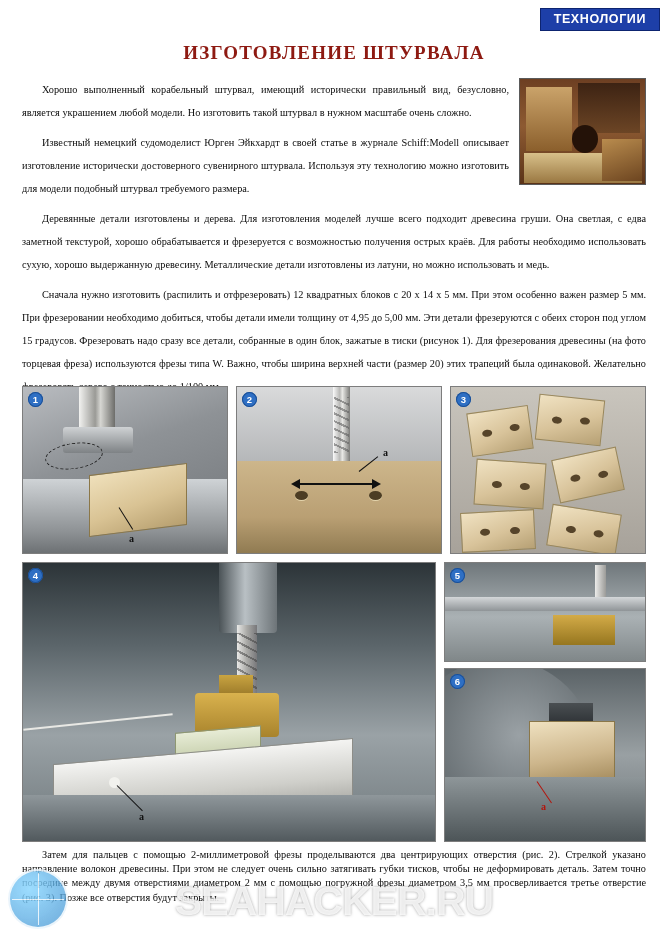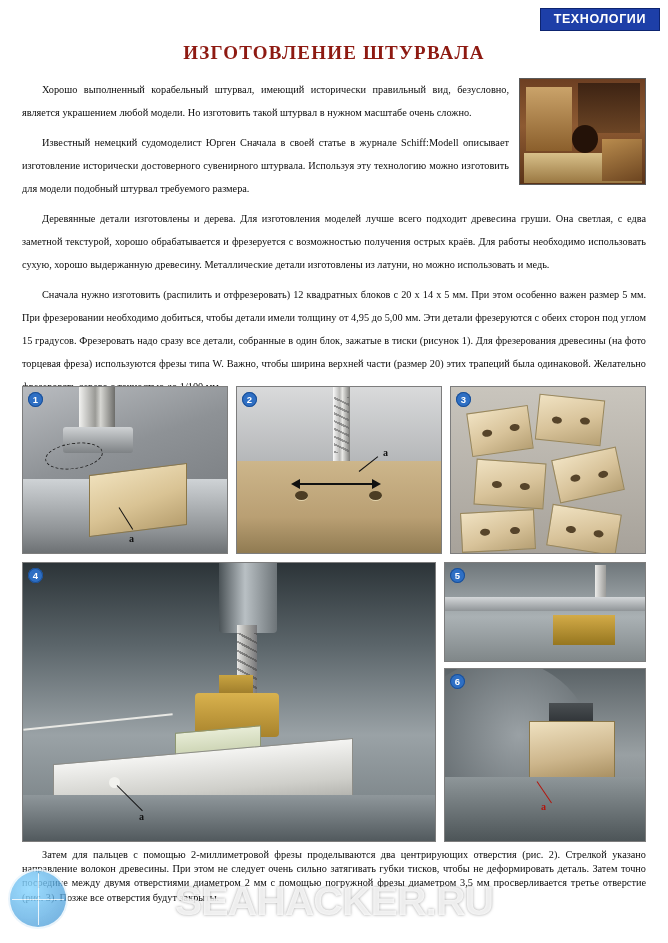--- a/index.html
+++ b/index.html
@@ -354,21 +354,21 @@
                   background:linear-gradient(180deg,#3d2313,#6c4525);"></div>
       <div style="position:absolute;left:52px;top:46px;width:26px;height:28px;
                   border-radius:50%;background:#241208;"></div>
       <div style="position:absolute;left:4px;top:74px;width:118px;height:30px;
                   background:linear-gradient(180deg,#d8c08a,#9a7842);"></div>
       <div style="position:absolute;left:82px;top:60px;width:40px;height:42px;
                   background:linear-gradient(160deg,#b98c4e,#6d4520);"></div>
     </div>
 
     <p>Хорошо выполненный корабельный штурвал, имеющий исторически правильный вид, безусловно, является украшением любой модели. Но изготовить такой штурвал в нужном масштабе очень сложно.</p>
-    <p>Известный немецкий судомоделист Юрген Сначала   в своей статье в журнале Schiff:Modell   описывает изготовление исторически достоверного сувенирного штурвала. Используя эту технологию можно изготовить для модели подобный штурвал требуемого размера.</p>
+    <p>Известный немецкий судомоделист Юрген Эйкхардт   в своей статье в журнале Schiff:Modell   описывает изготовление исторически достоверного сувенирного штурвала. Используя эту технологию можно изготовить для модели подобный штурвал требуемого размера.</p>
   </div>
 
 
   <p>Деревянные детали изготовлены и дерева. Для изготовления моделей лучше всего подходит древесина груши. Она светлая, с едва заметной текстурой, хорошо обрабатывается и фрезеруется с возможностью получения острых краёв. Для работы необходимо использовать сухую, хорошо выдержанную древесину. Металлические детали изготовлены из латуни, но можно использовать и медь.</p>
   <p>Сначала нужно изготовить (распилить и отфрезеровать) 12 квадратных блоков с 20 х 14 х 5 мм.  При этом особенно важен размер 5 мм. При фрезеровании необходимо добиться, чтобы детали имели толщину от 4,95 до 5,00 мм. Эти детали фрезеруются с обеих сторон под углом 15 градусов. Фрезеровать надо сразу все детали, собранные в один блок, зажатые в тиски (рисунок 1). Для фрезерования древесины (на фото торцевая фреза) используются фрезы типа W. Важно, чтобы ширина верхней части (размер 20) этих трапеций была одинаковой. Желательно  фрезеровать дерево с точностью до 1/100 мм.</p>
 </div>
 
 <div class="photo" id="ph1">
   <div class="drillbit"></div>
   <div class="collar"></div>

